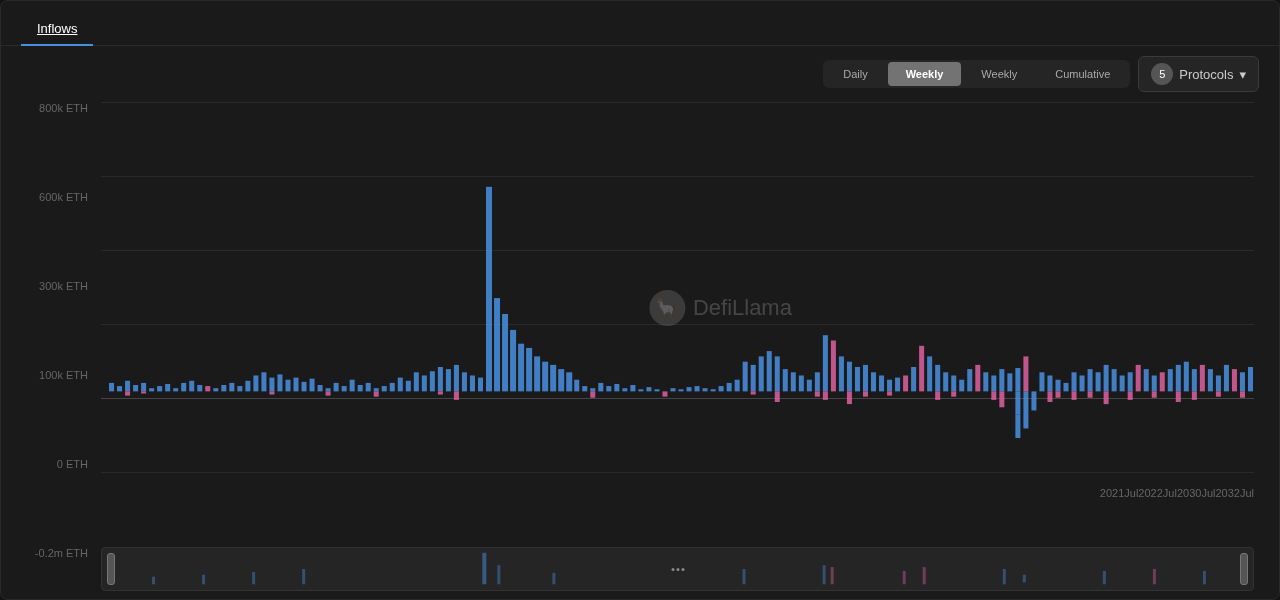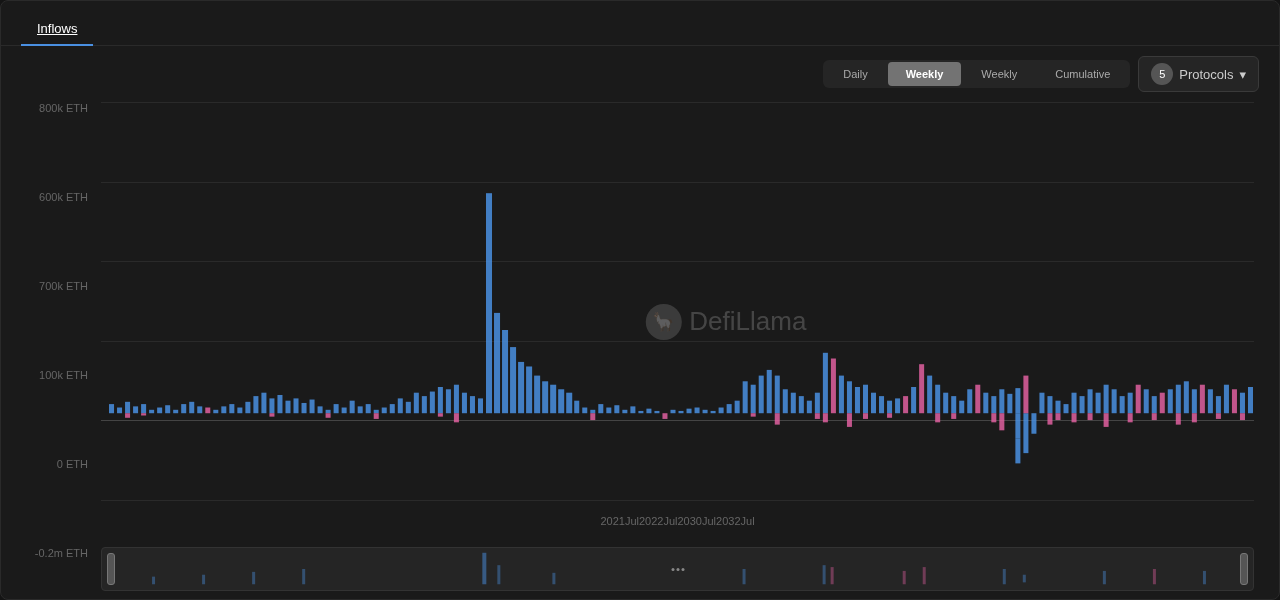--- a/index.html
+++ b/index.html
@@ -96,20 +96,21 @@
       align-items: center;
       justify-content: center;
       font-size: 11px;
       color: #fff;
     }
     .chart-wrapper {
       flex: 1;
       display: flex;
       flex-direction: column;
       position: relative;
+      gap: 28px;
     }
     .y-axis-labels {
       position: absolute;
       left: 0;
       top: 0;
       bottom: 40px;
       display: flex;
       flex-direction: column;
       justify-content: space-between;
       font-size: 11px;
@@ -157,21 +158,21 @@
       height: 100%;
     }
     .x-axis {
       position: absolute;
       bottom: 0;
       left: 0;
       right: 0;
       height: 40px;
       display: flex;
       align-items: center;
-      justify-content: center;
+      justify-content: flex-end;
       font-size: 11px;
       color: #666;
     }
     .x-label {
       text-align: center;
     }
     .watermark {
       position: absolute;
       top: 50%;
       left: 50%;
@@ -186,21 +187,21 @@
       width: 36px;
       height: 36px;
       background: #888;
       border-radius: 50%;
       display: flex;
       align-items: center;
       justify-content: center;
       font-size: 18px;
     }
     .watermark-text {
-      font-size: 26px;
+      font-size: 22px;
       color: #aaa;
       font-weight: 500;
     }
     .range-slider {
       height: 44px;
       background: #252525;
       border-radius: 4px;
       margin: 6px 0 8px;
       margin-left: 80px;
       margin-right: 5px;
@@ -273,21 +274,21 @@
         <div class="protocols-badge">5</div>
         <span>Protocols</span>
         <span>▾</span>
       </div>
     </div>
 
     <div class="chart-wrapper">
       <div class="y-axis-labels">
         <div class="y-label">800k ETH</div>
         <div class="y-label">600k ETH</div>
-        <div class="y-label">700k ETH</div>
+        <div class="y-label">300k ETH</div>
         <div class="y-label">100k ETH</div>
         <div class="y-label">0 ETH</div>
         <div class="y-label">-0.2m ETH</div>
       </div>
 
       <div class="chart-body">
         <div class="grid-lines">
           <div class="grid-line"></div>
           <div class="grid-line"></div>
           <div class="grid-line"></div>

